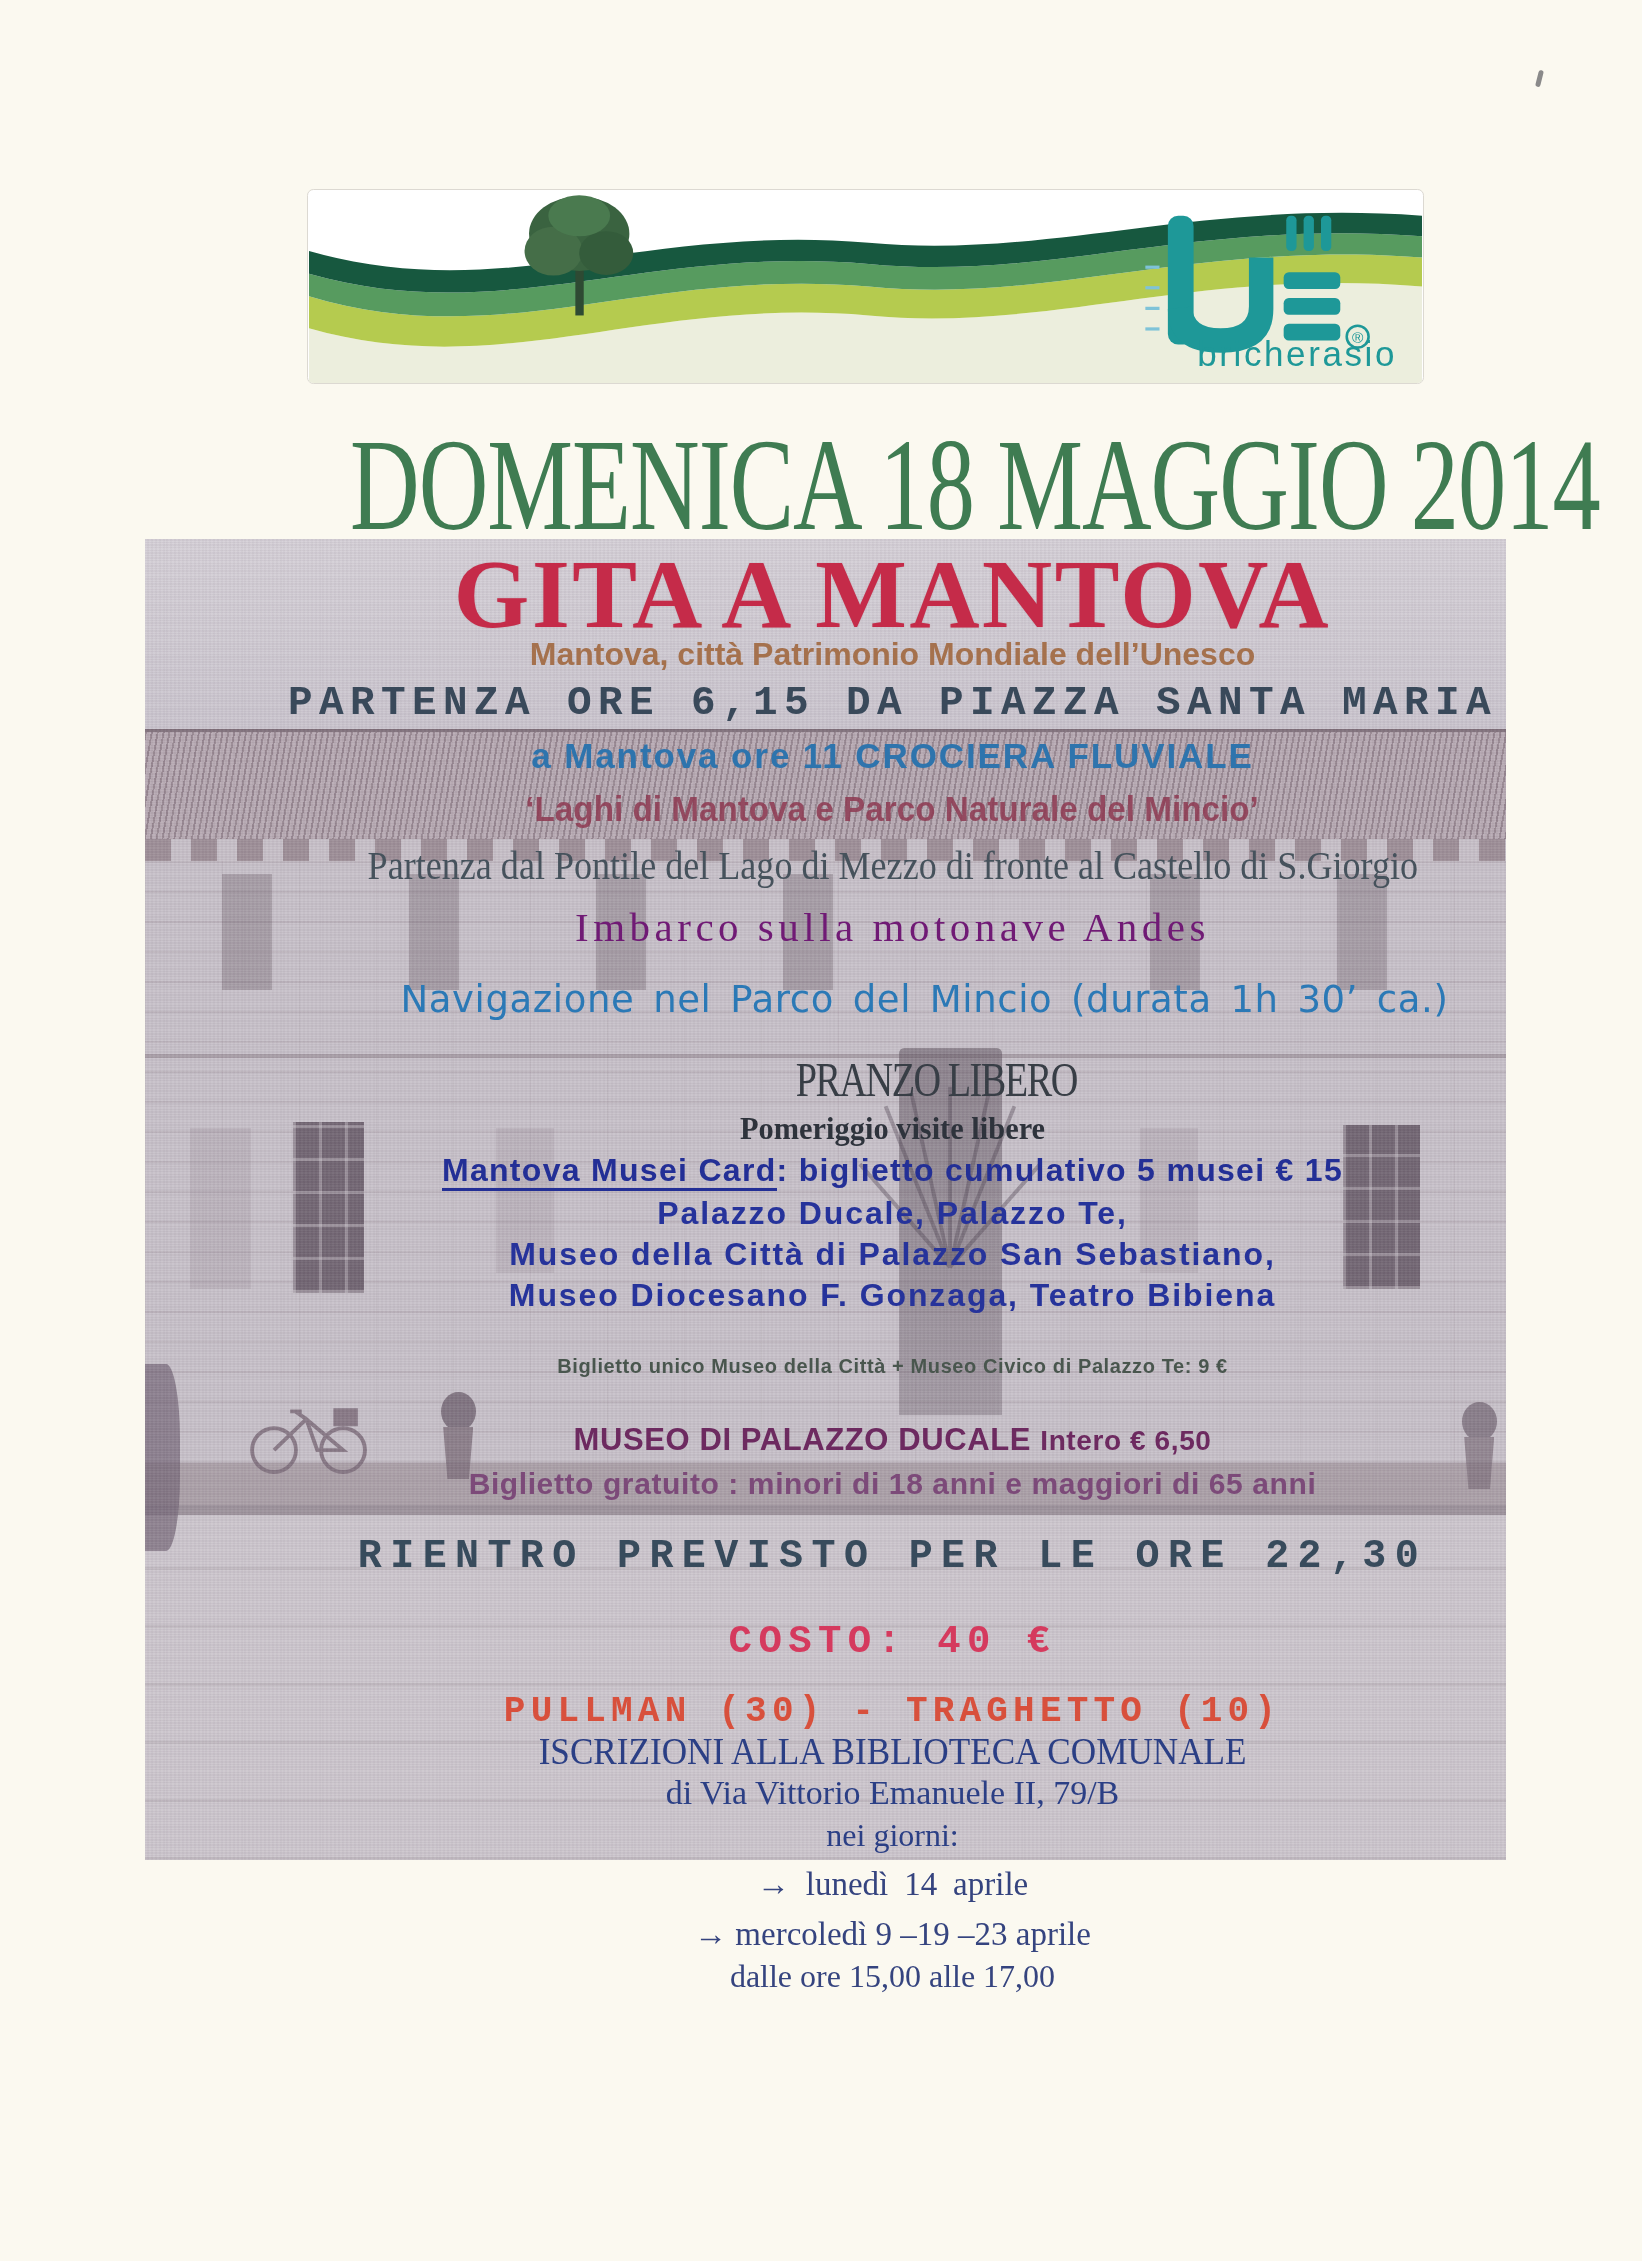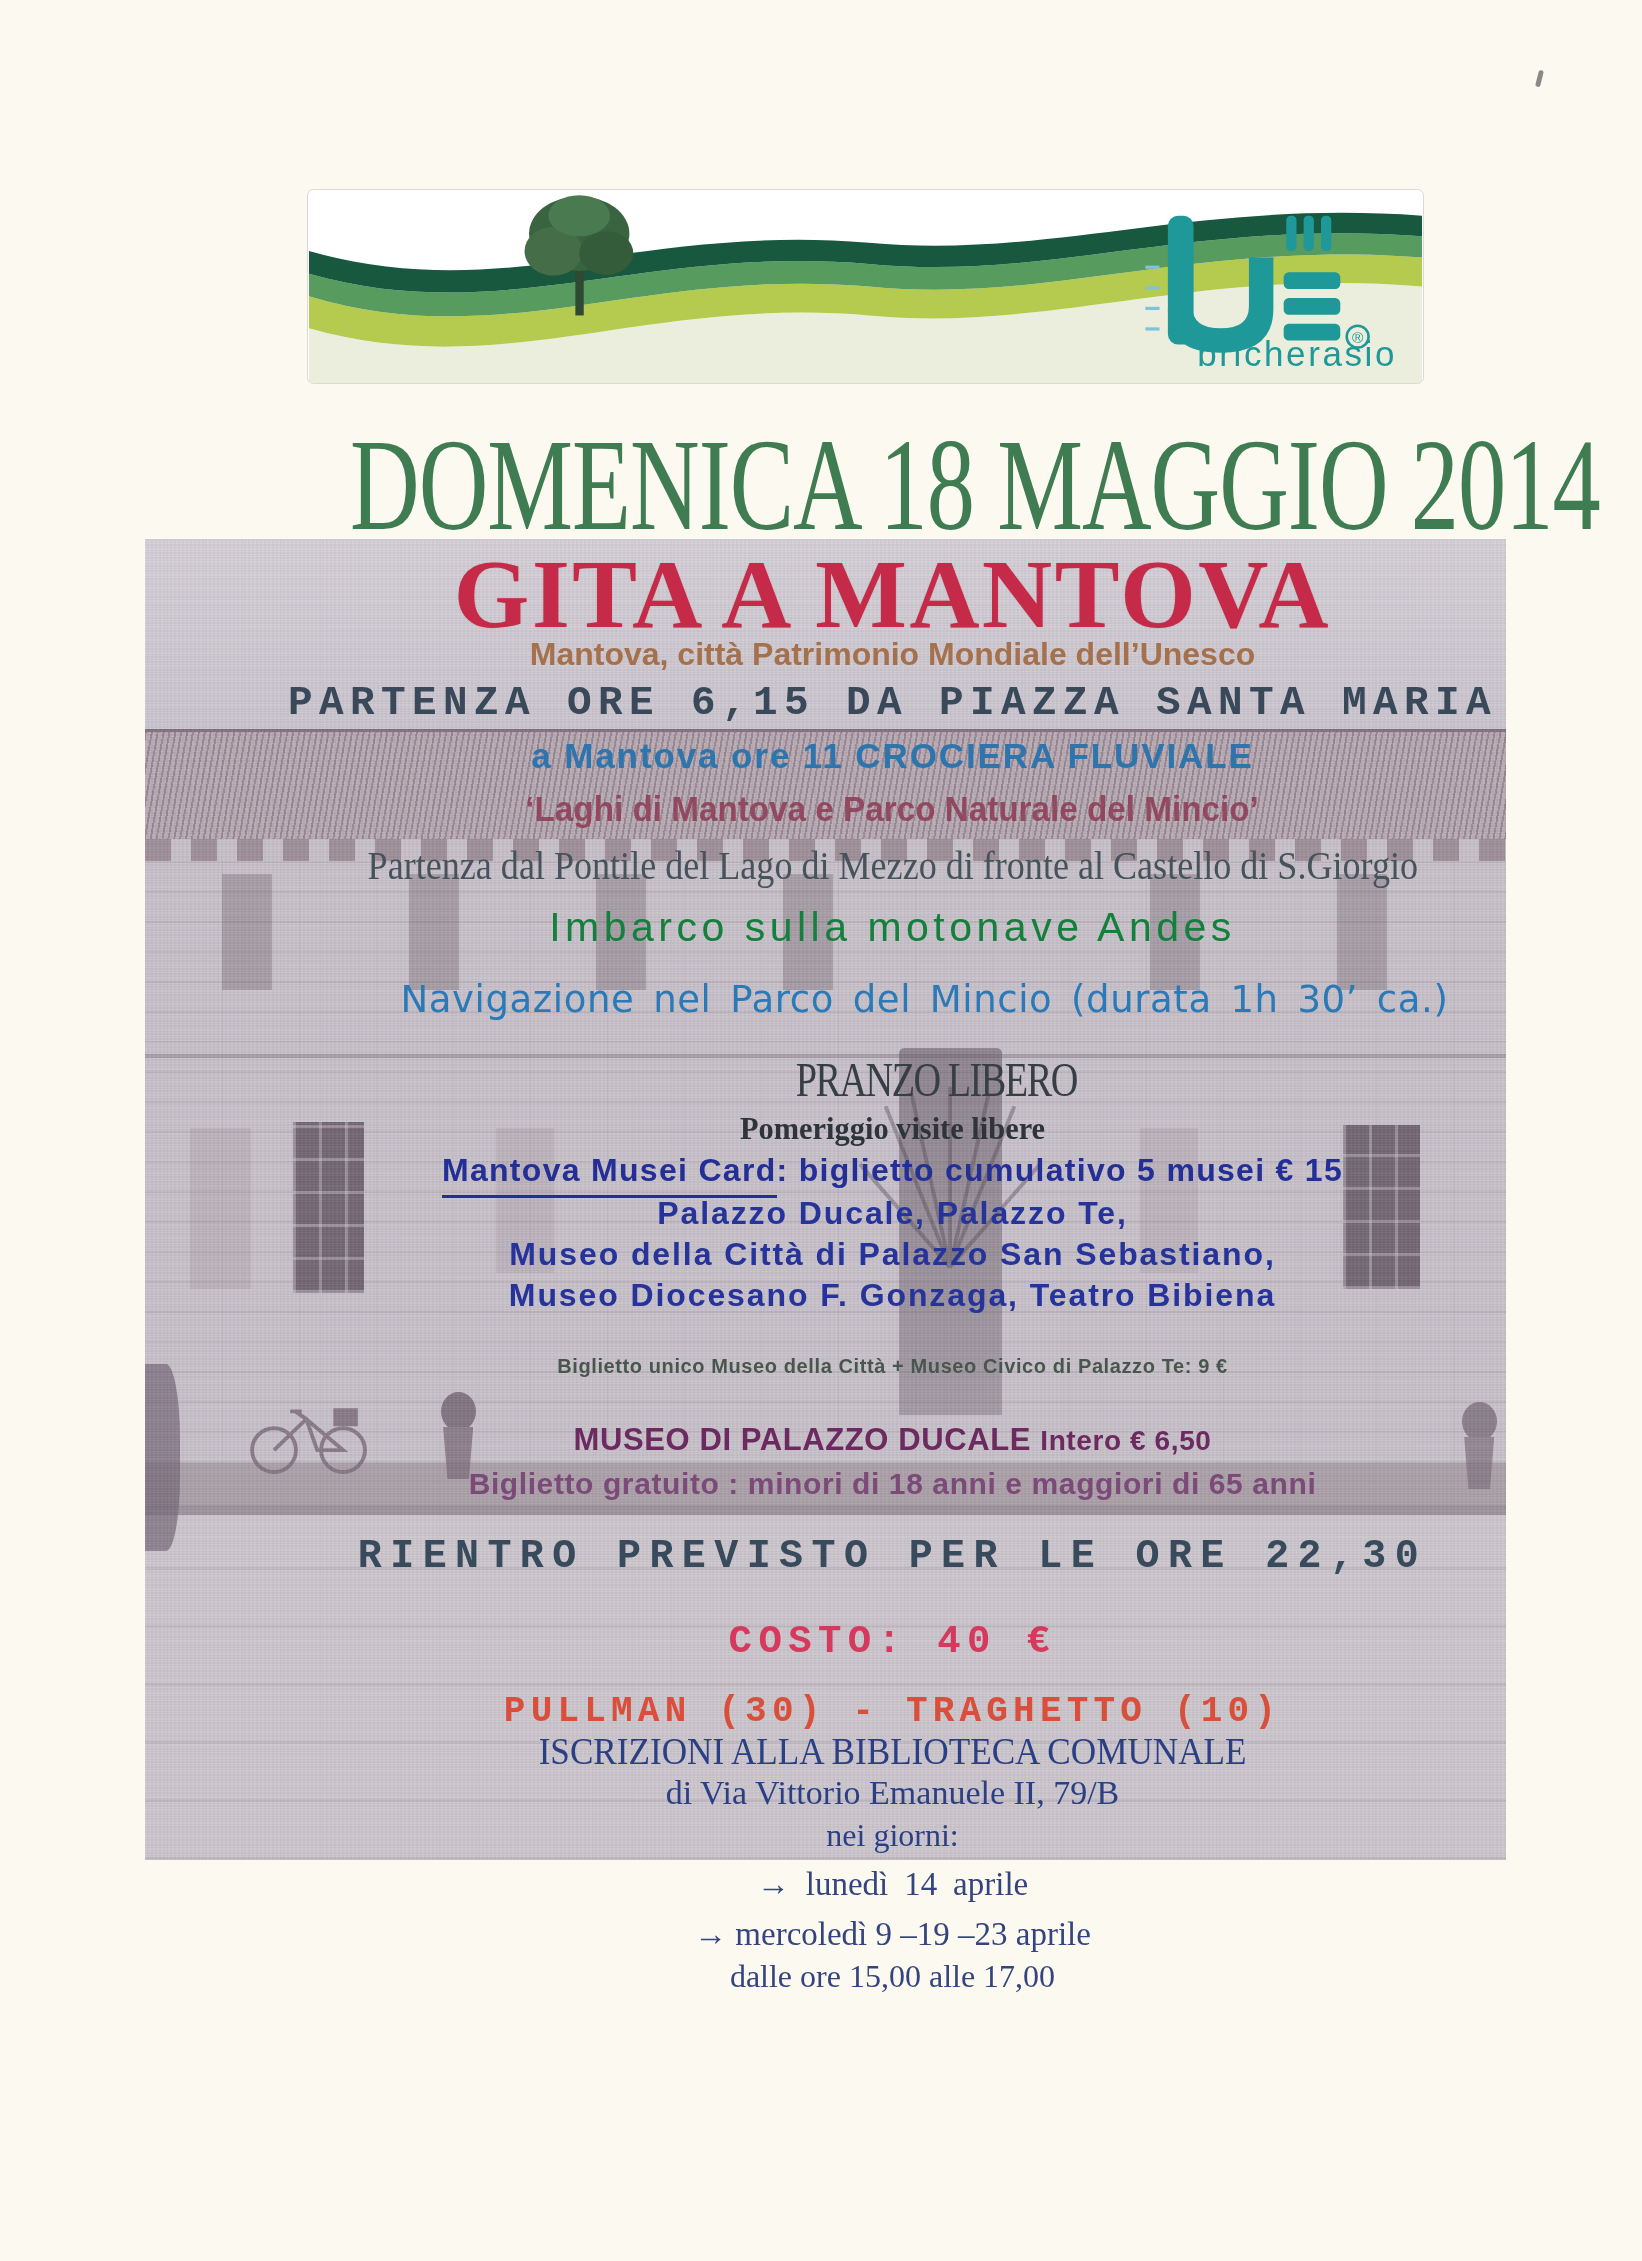--- a/index.html
+++ b/index.html
@@ -79,27 +79,27 @@
   .date-title{top:416px;left:-26px;font-family:"Liberation Serif",serif;font-size:132px;
     color:#3f7c52;letter-spacing:-1.3px;}
   .gita{top:544px;font-family:"Liberation Serif",serif;font-weight:bold;font-size:97px;
     color:#c52b49;letter-spacing:2.6px;text-shadow:0 0 1.3px rgba(150,40,60,.3);}
   .subtitle{top:638px;font-weight:bold;font-size:32px;color:#a5714d;}
   .departure{top:682px;font-family:"Liberation Mono",monospace;font-weight:bold;font-size:41px;
     color:#39495a;letter-spacing:6.4px;}
   .cruise{top:738px;font-weight:bold;font-size:35px;color:#2e74ad;letter-spacing:1.9px;}
   .cruise-name{top:791px;font-weight:bold;font-size:35px;color:#8e3a52;opacity:.85;}
   .pier{top:844px;font-family:"Liberation Serif",serif;font-size:41px;color:#46525c;}
-  .boarding{top:906px;font-family:Liberation Sans, sans-serif;font-size:41px;color:#15803d;letter-spacing:4.5px;}
+  .boarding{top:906px;font-family:Liberation Serif, serif;font-size:41px;color:#701a75;letter-spacing:4.5px;}
   .navigation{top:981px;font-family:"DejaVu Sans",sans-serif;font-size:37px;color:#2b79b6;
     word-spacing:6.4px;letter-spacing:0.6px;padding-left:32px;}
   .lunch{top:1054px;font-family:"Liberation Serif",serif;font-size:49px;color:#383e46;letter-spacing:-1.9px;padding-left:44px;}
   .afternoon{top:1112px;font-family:"Liberation Serif",serif;font-weight:bold;font-size:32px;color:#2e333c;}
   .musei-card{top:1154px;font-weight:bold;font-size:32px;color:#232f96;letter-spacing:1.3px;}
-  .musei-card .u{border-bottom:3.2px solid #232f96;padding-bottom:7px;}
+  .musei-card .u{border-bottom:3.2px solid #232f96;padding-bottom:0;}
   .museums1{top:1197px;font-weight:bold;font-size:32px;color:#26339b;letter-spacing:1.9px;}
   .museums2{top:1238px;font-weight:bold;font-size:32px;color:#26339b;letter-spacing:1.9px;}
   .museums3{top:1279px;font-weight:bold;font-size:32px;color:#26339b;letter-spacing:1.9px;}
   .combo{top:1356px;font-weight:bold;font-size:20px;color:#49564e;letter-spacing:0.6px;}
   .ducale{top:1424px;font-weight:bold;font-size:31px;color:#6d2a60;letter-spacing:0.6px;}
   .ducale .price{font-size:28px;}
   .free-ticket{top:1468px;font-size:30px;font-weight:600;color:#7c4a79;letter-spacing:0.6px;}
   .return-line{top:1536px;font-family:"Liberation Mono",monospace;font-weight:bold;font-size:40px;
     color:#384b5c;letter-spacing:8.4px;}
   .cost-line{top:1622px;font-family:"Liberation Mono",monospace;font-weight:bold;font-size:39px;

